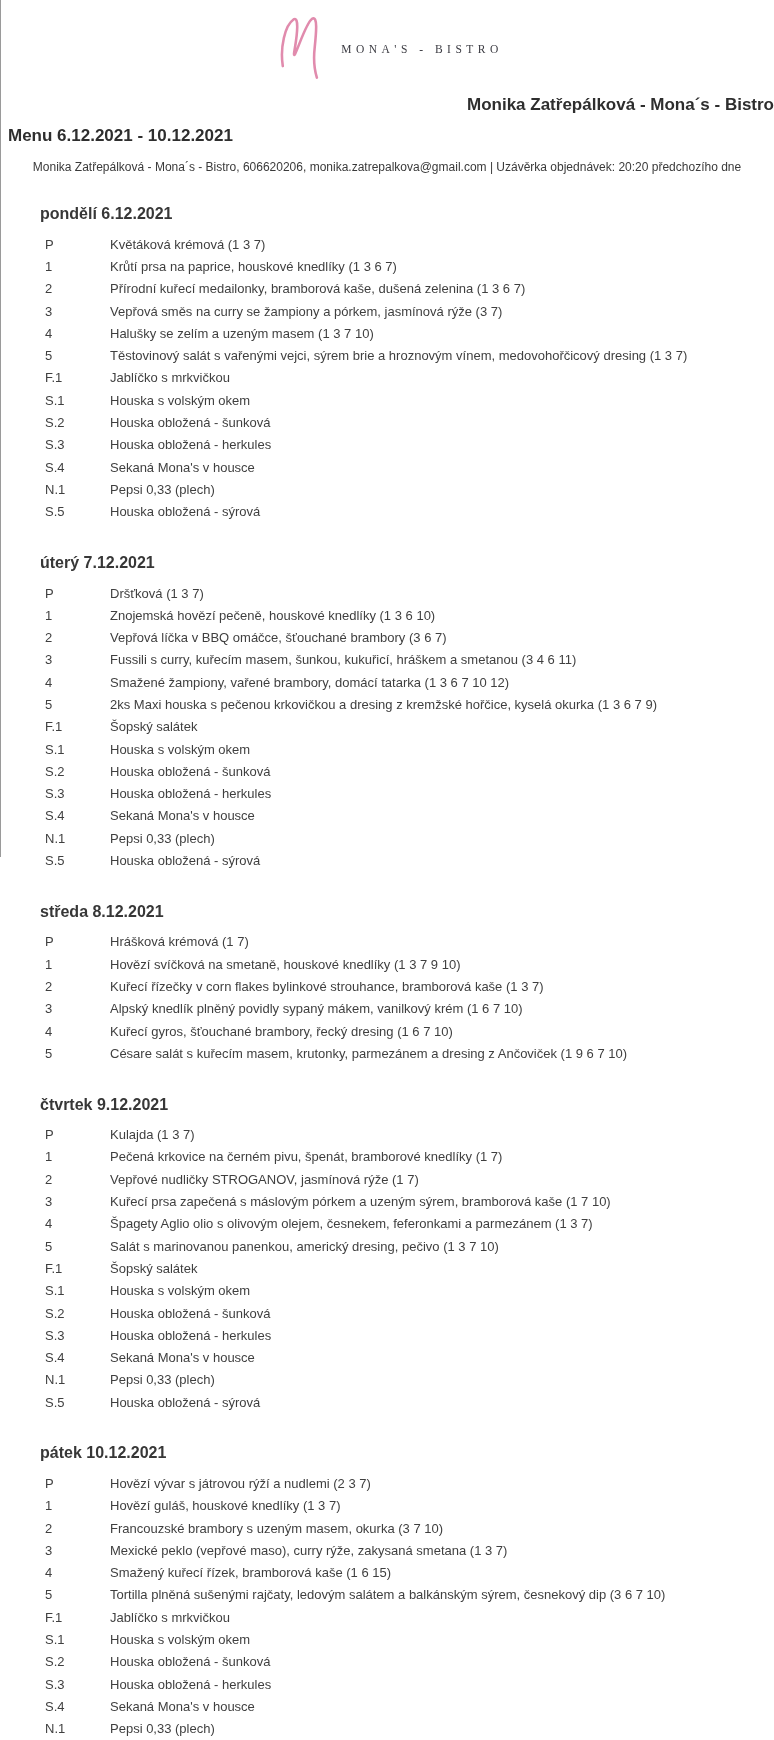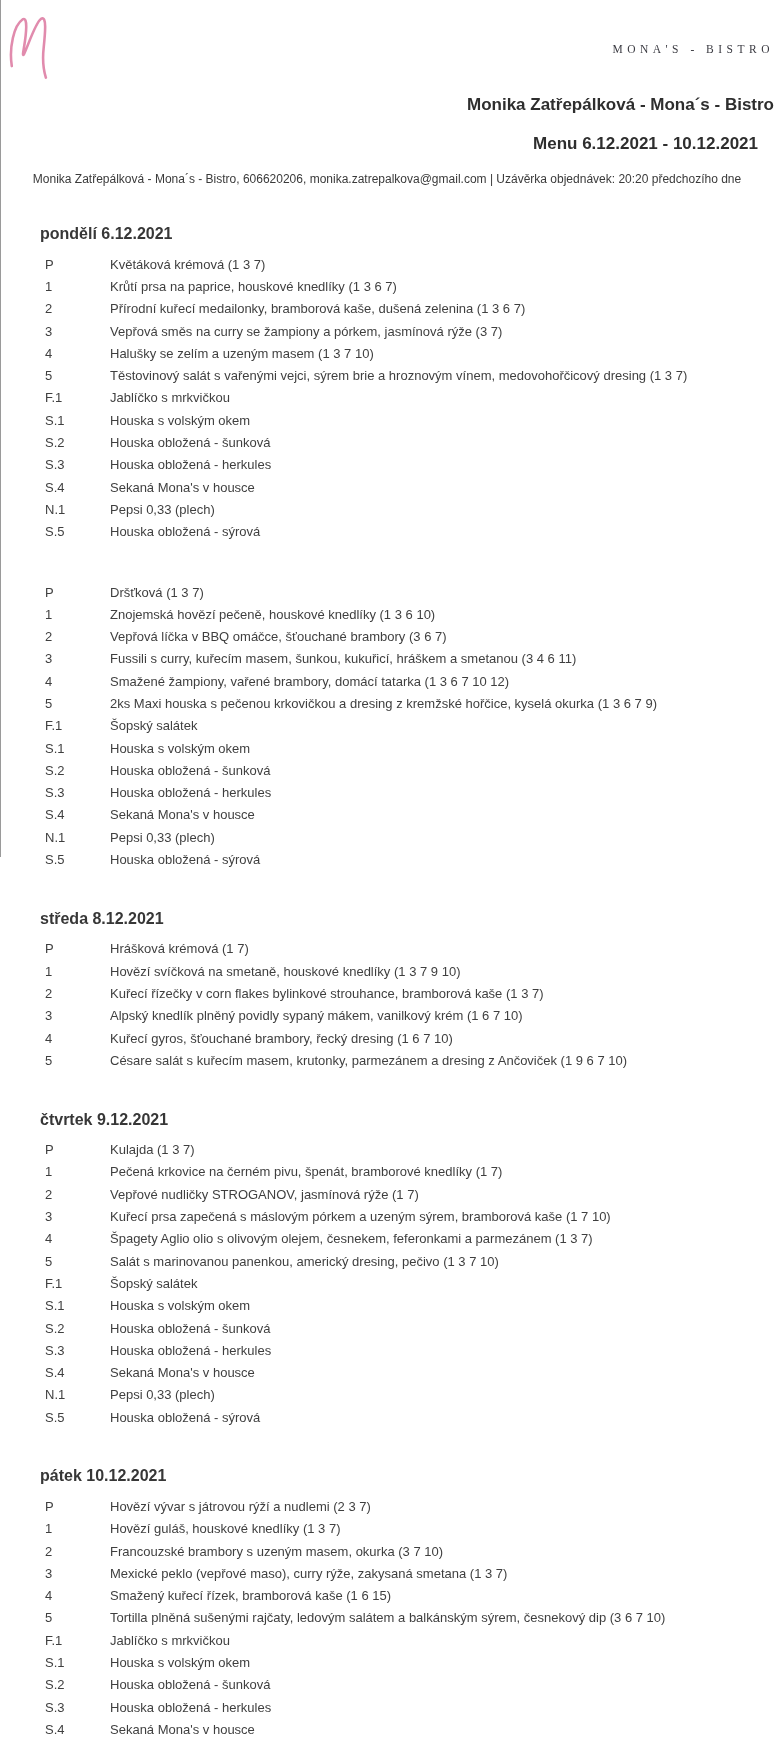--- a/index.html
+++ b/index.html
@@ -16,21 +16,21 @@
   }
   .page-edge{
     position:absolute;
     left:0;top:0;
     width:1px;height:857px;
     background:#9a9a9a;
   }
   
   .logo-row{
     display:flex;
-    justify-content:space-between;
+    justify-content:center;
     align-items:center;
     height:64px;
   }
   .logo-m{display:block;}
   .logo-text{
     font-family:"Liberation Serif","DejaVu Serif",serif;
     font-size:11.5px;
     letter-spacing:4.5px;
     color:#3b3b42;
     margin-left:12px;
@@ -39,37 +39,37 @@
   }
   .doc-title{
     margin:16px 0 0 0;
     text-align:right;
     font-size:17px;
     font-weight:bold;
     color:#2e2e2e;
     line-height:22px;
   }
   .doc-subtitle{
-    margin:16px;
-    text-align:right;
+    margin:8px;
+    text-align:left;
     font-size:17px;
     font-weight:bold;
     color:#2e2e2e;
     line-height:24px;
   }
   .contact-line{
     margin-top:12px;
     text-align:center;
     font-size:12px;
     color:#3a3a3a;
     white-space:nowrap;
   }
   
   .menu-days{padding:0 20px 30px 40px;}
-  .day-section{margin-top:38px;}
+  .day-section{margin-top:30px;}
   .day-title{
     margin:0 0 9px 0;
     font-size:16px;
     font-weight:bold;
     color:#373737;
     line-height:20px;
   }
   .menu-row{
     display:flex;
     align-items:center;
@@ -157,20 +157,21 @@
         <div class="menu-row">
           <span class="menu-code">N.1</span>
           <span class="menu-desc">Pepsi 0,33 (plech)</span>
         </div>
         <div class="menu-row">
           <span class="menu-code">S.5</span>
           <span class="menu-desc">Houska obložená - sýrová</span>
         </div>
       </section>
       <section class="day-section">
+        <h3 class="day-title">úterý 7.12.2021</h3>
         <div class="menu-row">
           <span class="menu-code">P</span>
           <span class="menu-desc">Dršťková (1 3 7)</span>
         </div>
         <div class="menu-row">
           <span class="menu-code">1</span>
           <span class="menu-desc">Znojemská hovězí pečeně, houskové knedlíky (1 3 6 10)</span>
         </div>
         <div class="menu-row">
           <span class="menu-code">2</span>

